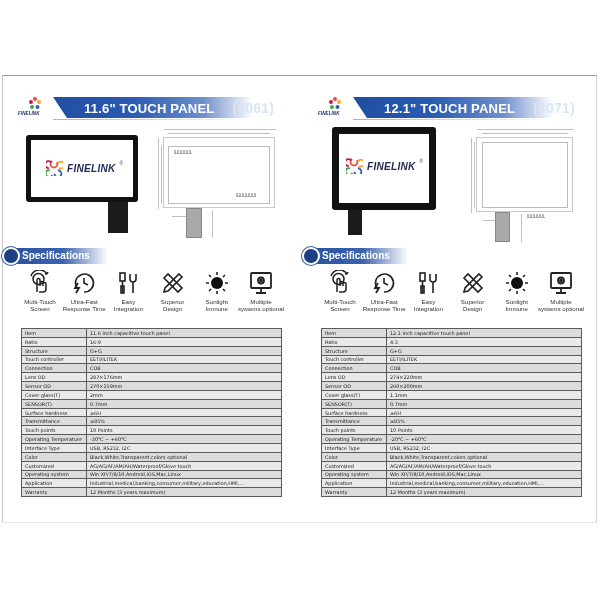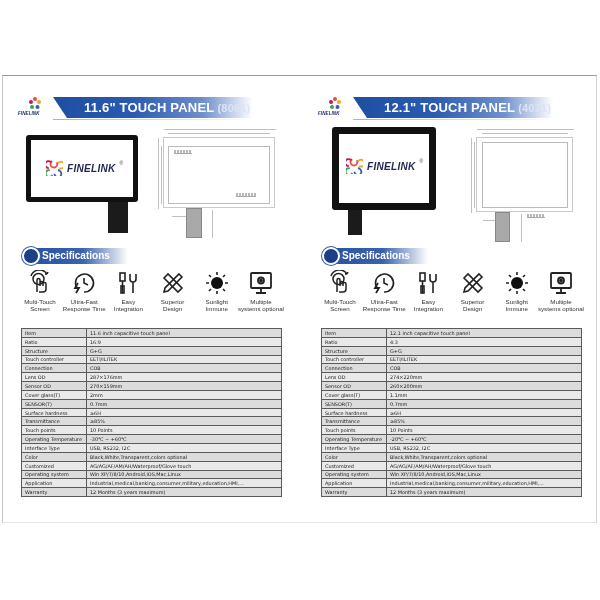--- a/index.html
+++ b/index.html
@@ -19,41 +19,41 @@
   .header { position: absolute; left: 16px; top: 95px; width: 228px; height: 25px; }
   .logo-mini { position: absolute; left: 2px; top: 0px; width: 36px; height: 25px; }
   .logo-mini .flower { position: absolute; left: 10px; top: 1px; width: 14px; height: 14px; }
   .logo-mini .wordmark { position: absolute; left: 0; top: 16px; font-size: 4.5px; font-weight: bold; font-style: italic; color: #1b2a6e; letter-spacing: 0.1px; white-space: nowrap; }
   .banner {
     position: absolute; left: 37px; top: 2px; width: 200px; height: 21px;
     background: linear-gradient(90deg, #1f4ea1 0%, #2a5bb0 40%, #6f8fcb 75%, rgba(255,255,255,0) 100%);
     clip-path: polygon(0 0, 100% 0, 100% 100%, 14px 100%);
   }
   .banner-title { position: absolute; left: 68px; top: 5px; font-size: 13px; font-weight: bold; color: #ffffff; white-space: nowrap; letter-spacing: 0.2px; }
-  .banner-title .model { font-size: 11px; color: #dbe4f5; margin-left: 3px; }
+  .banner-title .model { font-size: 14px; color: #dbe4f5; margin-left: 18px; }
   .header-rule { position: absolute; left: 37px; top: 24px; width: 200px; height: 1px; background: linear-gradient(90deg, #9fb3d9, rgba(255,255,255,0)); }
 
   
   .panel-photo { position: absolute; background: #111; border-radius: 3px; }
   .panel-screen { position: absolute; background: #fff; }
   .panel-fpc { position: absolute; background: #1b1b1b; }
   .brand { position: absolute; display: flex; align-items: center; gap: 4px; }
   .brand .name { font-size: 10px; font-weight: bold; font-style: italic; color: #222b55; letter-spacing: 0.3px; }
   .brand .reg { font-size: 5px; color: #444; position: relative; top: -5px; }
 
   
   .drawing { position: absolute; border: 1px solid #c9c9c9; }
   .drawing .inner { position: absolute; border: 1px solid #bbbbbb; }
   .drawing .dim { position: absolute; height: 1px; background: #c0c0c0; }
   .drawing .vdim { position: absolute; width: 1px; background: #c0c0c0; }
   .drawing .fpc { position: absolute; background: #a9a9a9; border: 1px solid #888; }
   .drawing .note { position: absolute; height: 4px; border-bottom: 1px solid #aaa; background: repeating-linear-gradient(90deg, #b8b8b8 0 2px, transparent 2px 3px); }
 
   
-  .spec-head { position: absolute; left: 22px; top: 247px; width: 105px; height: 18px; }
+  .spec-head { position: absolute; left: 2px; top: 247px; width: 105px; height: 18px; }
   .spec-head .bar { position: absolute; left: 6px; top: 1px; width: 100px; height: 16px; background: linear-gradient(90deg, #27519f 0%, #3b63ad 55%, rgba(255,255,255,0) 100%); border-radius: 8px 0 0 8px; }
   .spec-head .circle { position: absolute; left: 0; top: 0; width: 18px; height: 18px; border-radius: 50%; background: #1d3f86; border: 2px solid #ffffff; box-shadow: 0 0 0 1px #3a5ea8; }
   .spec-head .label { position: absolute; left: 20px; top: 3px; font-size: 10px; font-weight: bold; color: #ffffff; white-space: nowrap; }
 
   .features { position: absolute; left: 18px; top: 270px; width: 265px; height: 52px; display: flex; justify-content: space-between; }
   .feature { width: 44px; display: flex; flex-direction: column; align-items: center; }
   .feature svg { width: 26px; height: 26px; }
   .feature .flabel { margin-top: 2px; font-size: 6.2px; line-height: 7.4px; color: #333; text-align: center; white-space: nowrap; }
 
   

